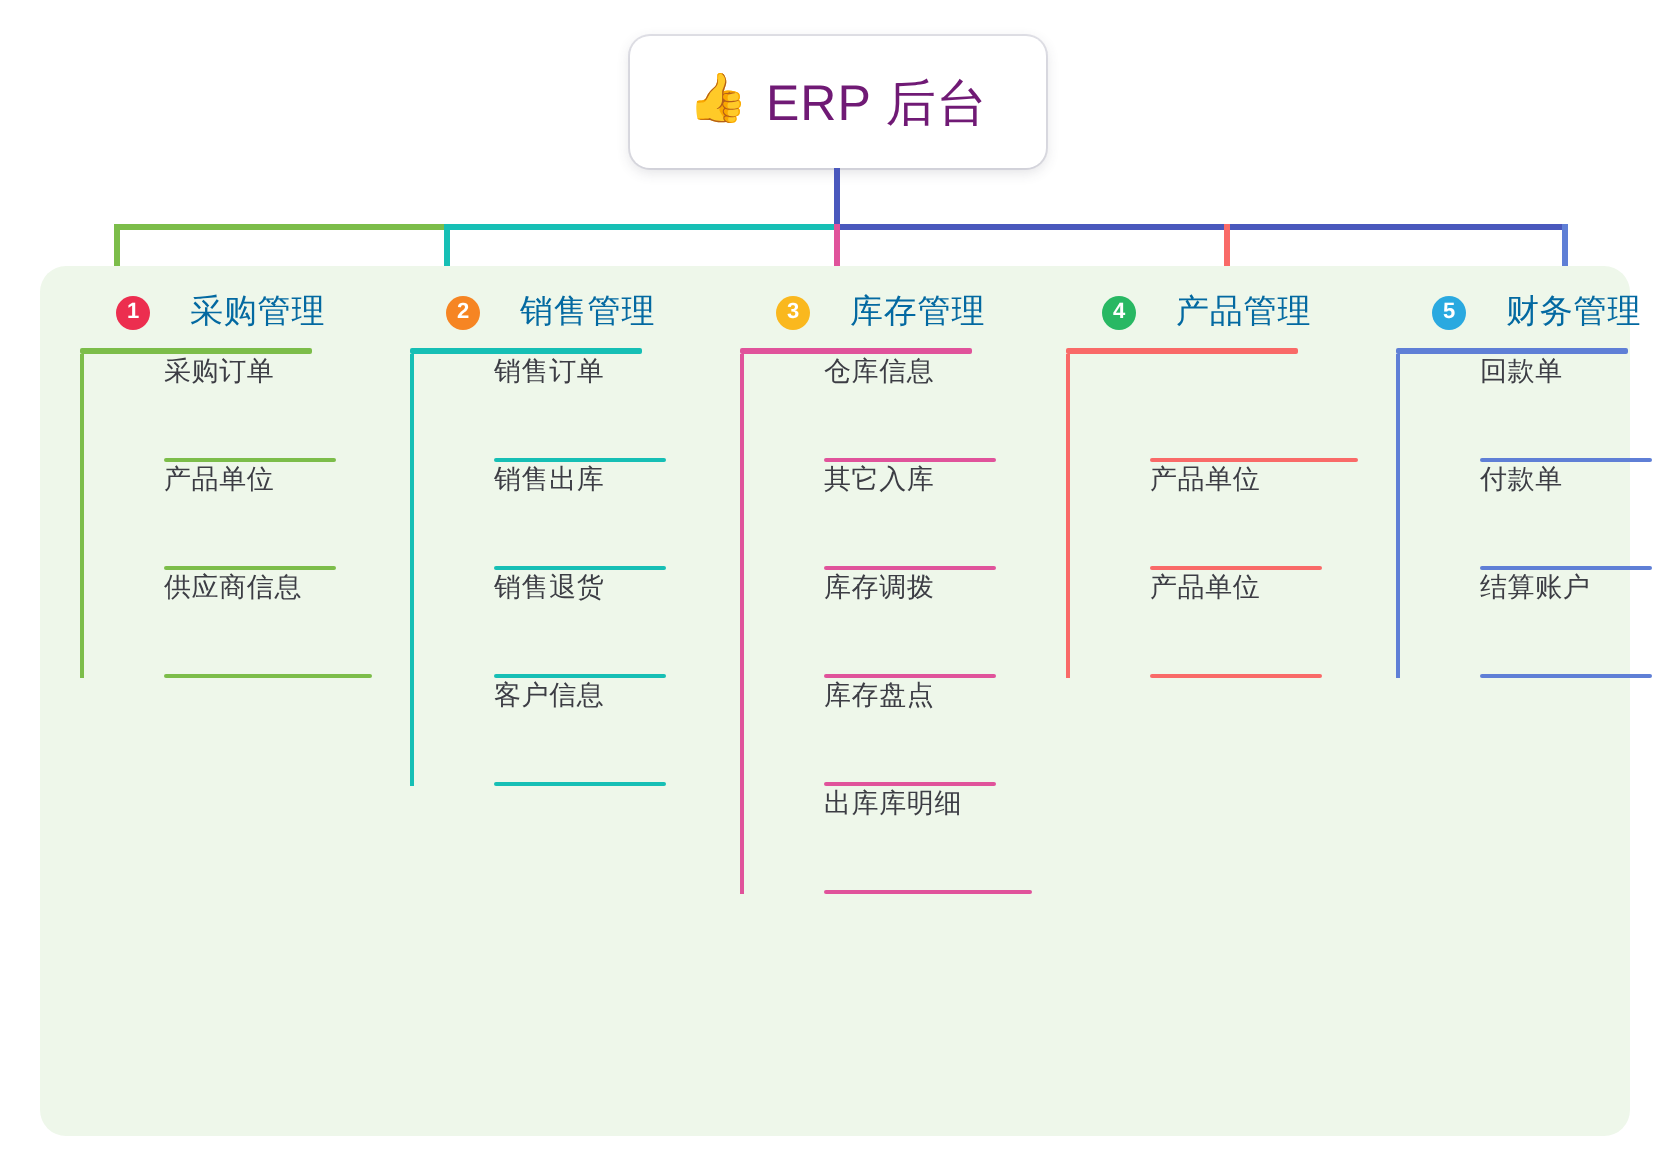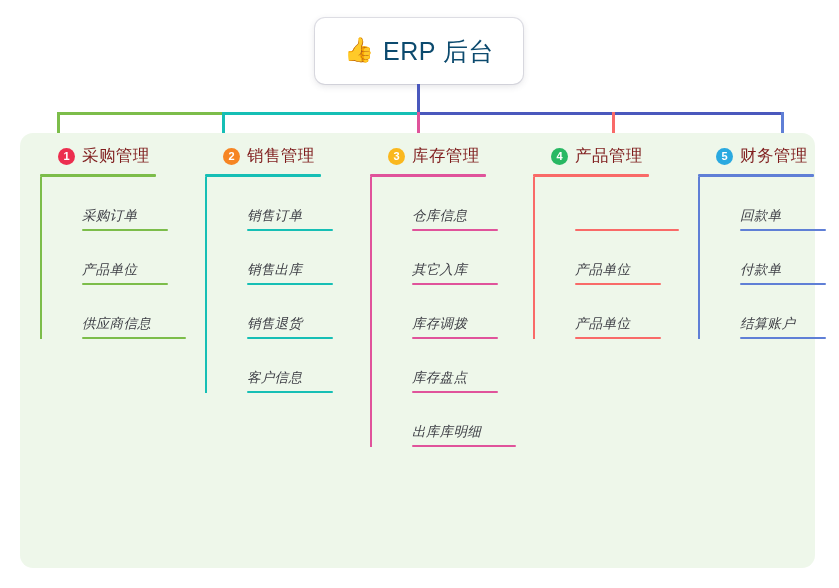--- a/index.html
+++ b/index.html
@@ -41,21 +41,21 @@
   }
   .root-emoji {
     font-size: 24px;
     line-height: 1;
     display: inline-block;
     transform: translateY(-1px);
   }
   .root-title {
     font-size: 25px;
     letter-spacing: 0.5px;
-    color: #0c4a6e;
+    color: #701a75;
     white-space: nowrap;
   }
 
   
   .conn {
     position: absolute;
     background: #4a58bd;
   }
 
   
@@ -88,23 +88,24 @@
     border-radius: 50%;
     color: #ffffff;
     font-size: 11px;
     line-height: 17px;
     text-align: center;
     font-weight: bold;
     flex: 0 0 auto;
   }
   .col-title {
     font-size: 16.5px;
-    color: #7f1d1d;
+    color: #0369a1;
     white-space: nowrap;
     letter-spacing: 0.4px;
+    margin-left: 13px;
   }
   .head-rule {
     height: 3px;
     width: 116px;
     margin-top: 5px;
     border-radius: 1px;
   }
 
   
   .col-items {
@@ -119,23 +120,22 @@
     top: 0;
     bottom: 0;
     width: 2px;
   }
   .leaf {
     position: relative;
     height: 54px;
     width: 86px;
     margin-left: 22px;
     display: flex;
-    align-items: flex-end;
+    align-items: flex-start;
     box-sizing: border-box;
-    font-style: italic;
   }
   .leaf-label {
     font-size: 13.5px;
     color: #3c3d44;
     white-space: nowrap;
     padding-bottom: 6px;
     letter-spacing: 0.3px;
   }
   .leaf-rule {
     position: absolute;

